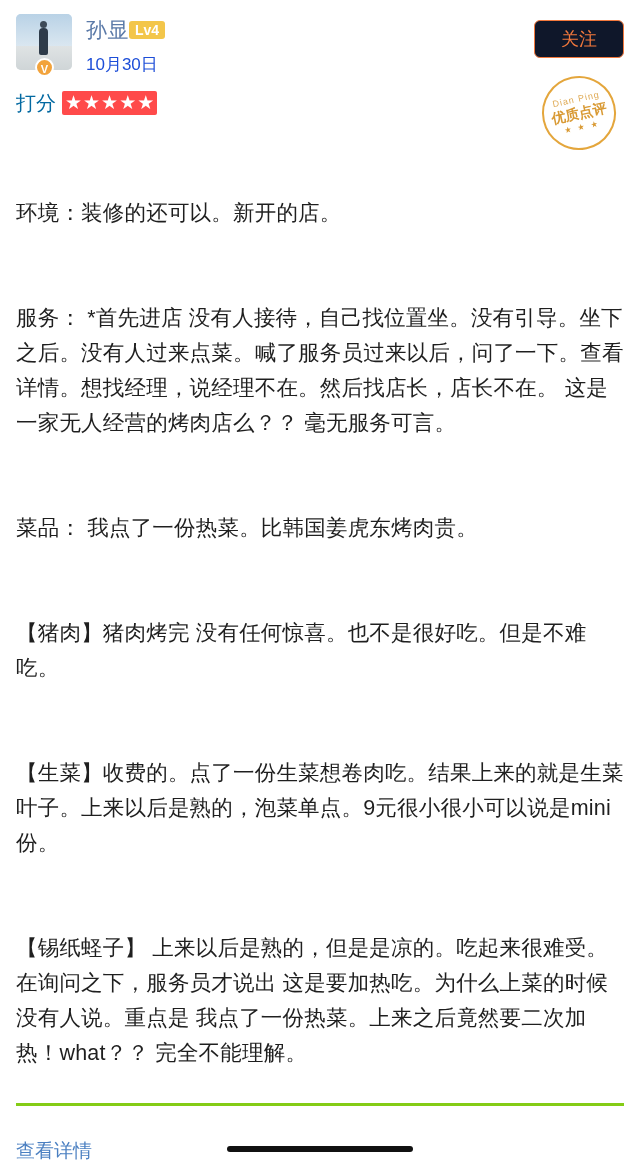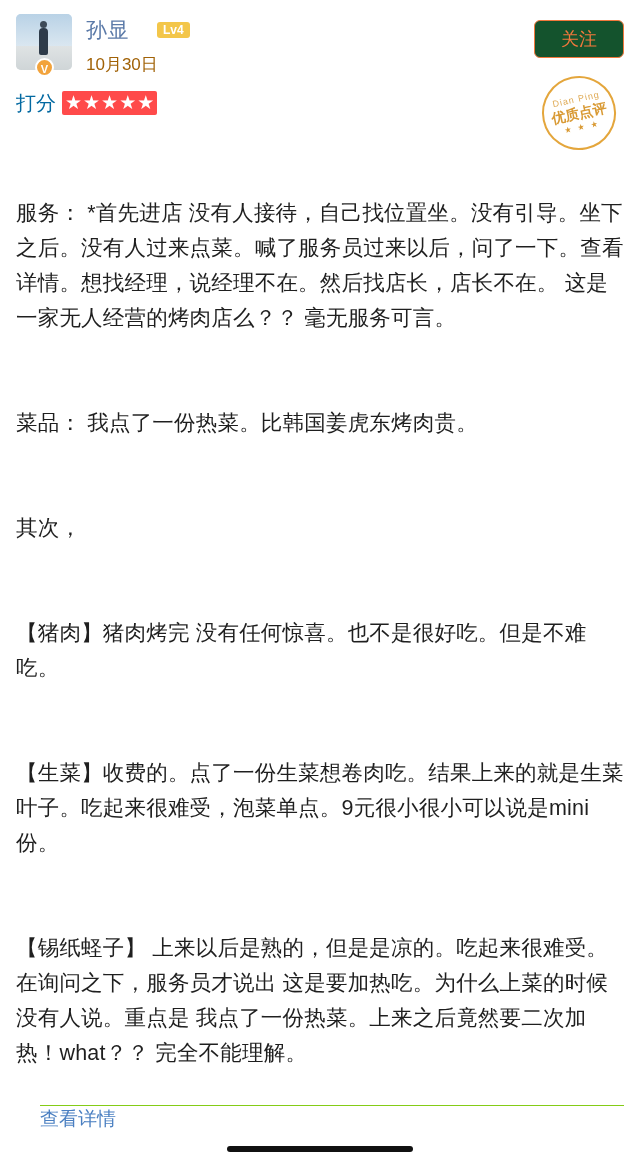--- a/index.html
+++ b/index.html
@@ -88,52 +88,50 @@
     font-weight: bold;
     box-sizing: border-box;
   }
   .user-block {
     margin-left: 14px;
     padding-top: 2px;
   }
   .user-line {
     display: flex;
     align-items: center;
-    gap: 8px;
     text-align: center;
   }
   .username {
     font-size: 21px;
     color: #5b7aa8;
     letter-spacing: 0.5px;
   }
   .level-badge {
     background: #f3c64a;
     color: #fff;
-    font-size: 12px;
+    font-size: 14px;
     border-radius: 3px;
     padding: 2px 6px 2px 6px;
     line-height: 1;
     font-weight: bold;
-    margin-left: 20px;
   }
   .date {
     margin-top: 9px;
     font-size: 17px;
-    color: #a16207;
+    color: #1d4ed8;
   }
   .follow-btn {
     margin-left: auto;
     margin-top: 6px;
     border: 1px solid #f2783c;
     color: #f2783c;
     font-size: 18px;
     border-radius: 6px;
     padding: 9px 26px;
-    background: #14532d;
+    background: #0f172a;
     line-height: 1;
     cursor: pointer;
   }
 
   
   .rating-row {
     display: flex;
     align-items: center;
     margin-top: 14px;
     position: relative;
@@ -209,24 +207,23 @@
     margin: 0;
   }
 
   
   .footer {
     position: absolute;
     left: 16px;
     right: 16px;
     bottom: 0;
     height: 58px;
-    border-top: 1px solid #84cc16;
-    display: flex;
-    align-items: flex-start;
-    margin-left: 24px;
+    border-top: 3px solid #84cc16;
+    display: flex;
+    align-items: flex-end;
   }
   .detail-link {
     font-size: 19px;
     color: #4a7fc1;
     cursor: pointer;
   }
   .home-indicator {
     position: absolute;
     left: 50%;
     transform: translateX(-50%);
@@ -274,25 +271,25 @@
     </span>
 
     <div class="seal">
       <span class="seal-top">Dian Ping</span>
       <span class="seal-main">优质点评</span>
       <span class="seal-dots">★ ★ ★</span>
     </div>
   </div>
 
   <div class="review">
+    <p>环境：装修的还可以。新开的店。</p>
     <p>服务： *首先进店 没有人接待，自己找位置坐。没有引导。坐下之后。没有人过来点菜。喊了服务员过来以后，问了一下。查看详情。想找经理，说经理不在。然后找店长，店长不在。 这是一家无人经营的烤肉店么？？ 毫无服务可言。</p>
     <p>菜品： 我点了一份热菜。比韩国姜虎东烤肉贵。</p>
-    <p>其次，</p>
     <p>【猪肉】猪肉烤完 没有任何惊喜。也不是很好吃。但是不难吃。</p>
-    <p>【生菜】收费的。点了一份生菜想卷肉吃。结果上来的就是生菜叶子。吃起来很难受，泡菜单点。9元很小很小可以说是mini份。</p>
+    <p>【生菜】收费的。点了一份生菜想卷肉吃。结果上来的就是生菜叶子。上来以后是熟的，泡菜单点。9元很小很小可以说是mini份。</p>
     <p>【锡纸蛏子】 上来以后是熟的，但是是凉的。吃起来很难受。在询问之下，服务员才说出 这是要加热吃。为什么上菜的时候没有人说。重点是 我点了一份热菜。上来之后竟然要二次加热！what？？ 完全不能理解。</p>
     
     
     
     
     
     
     
     
   </div>

